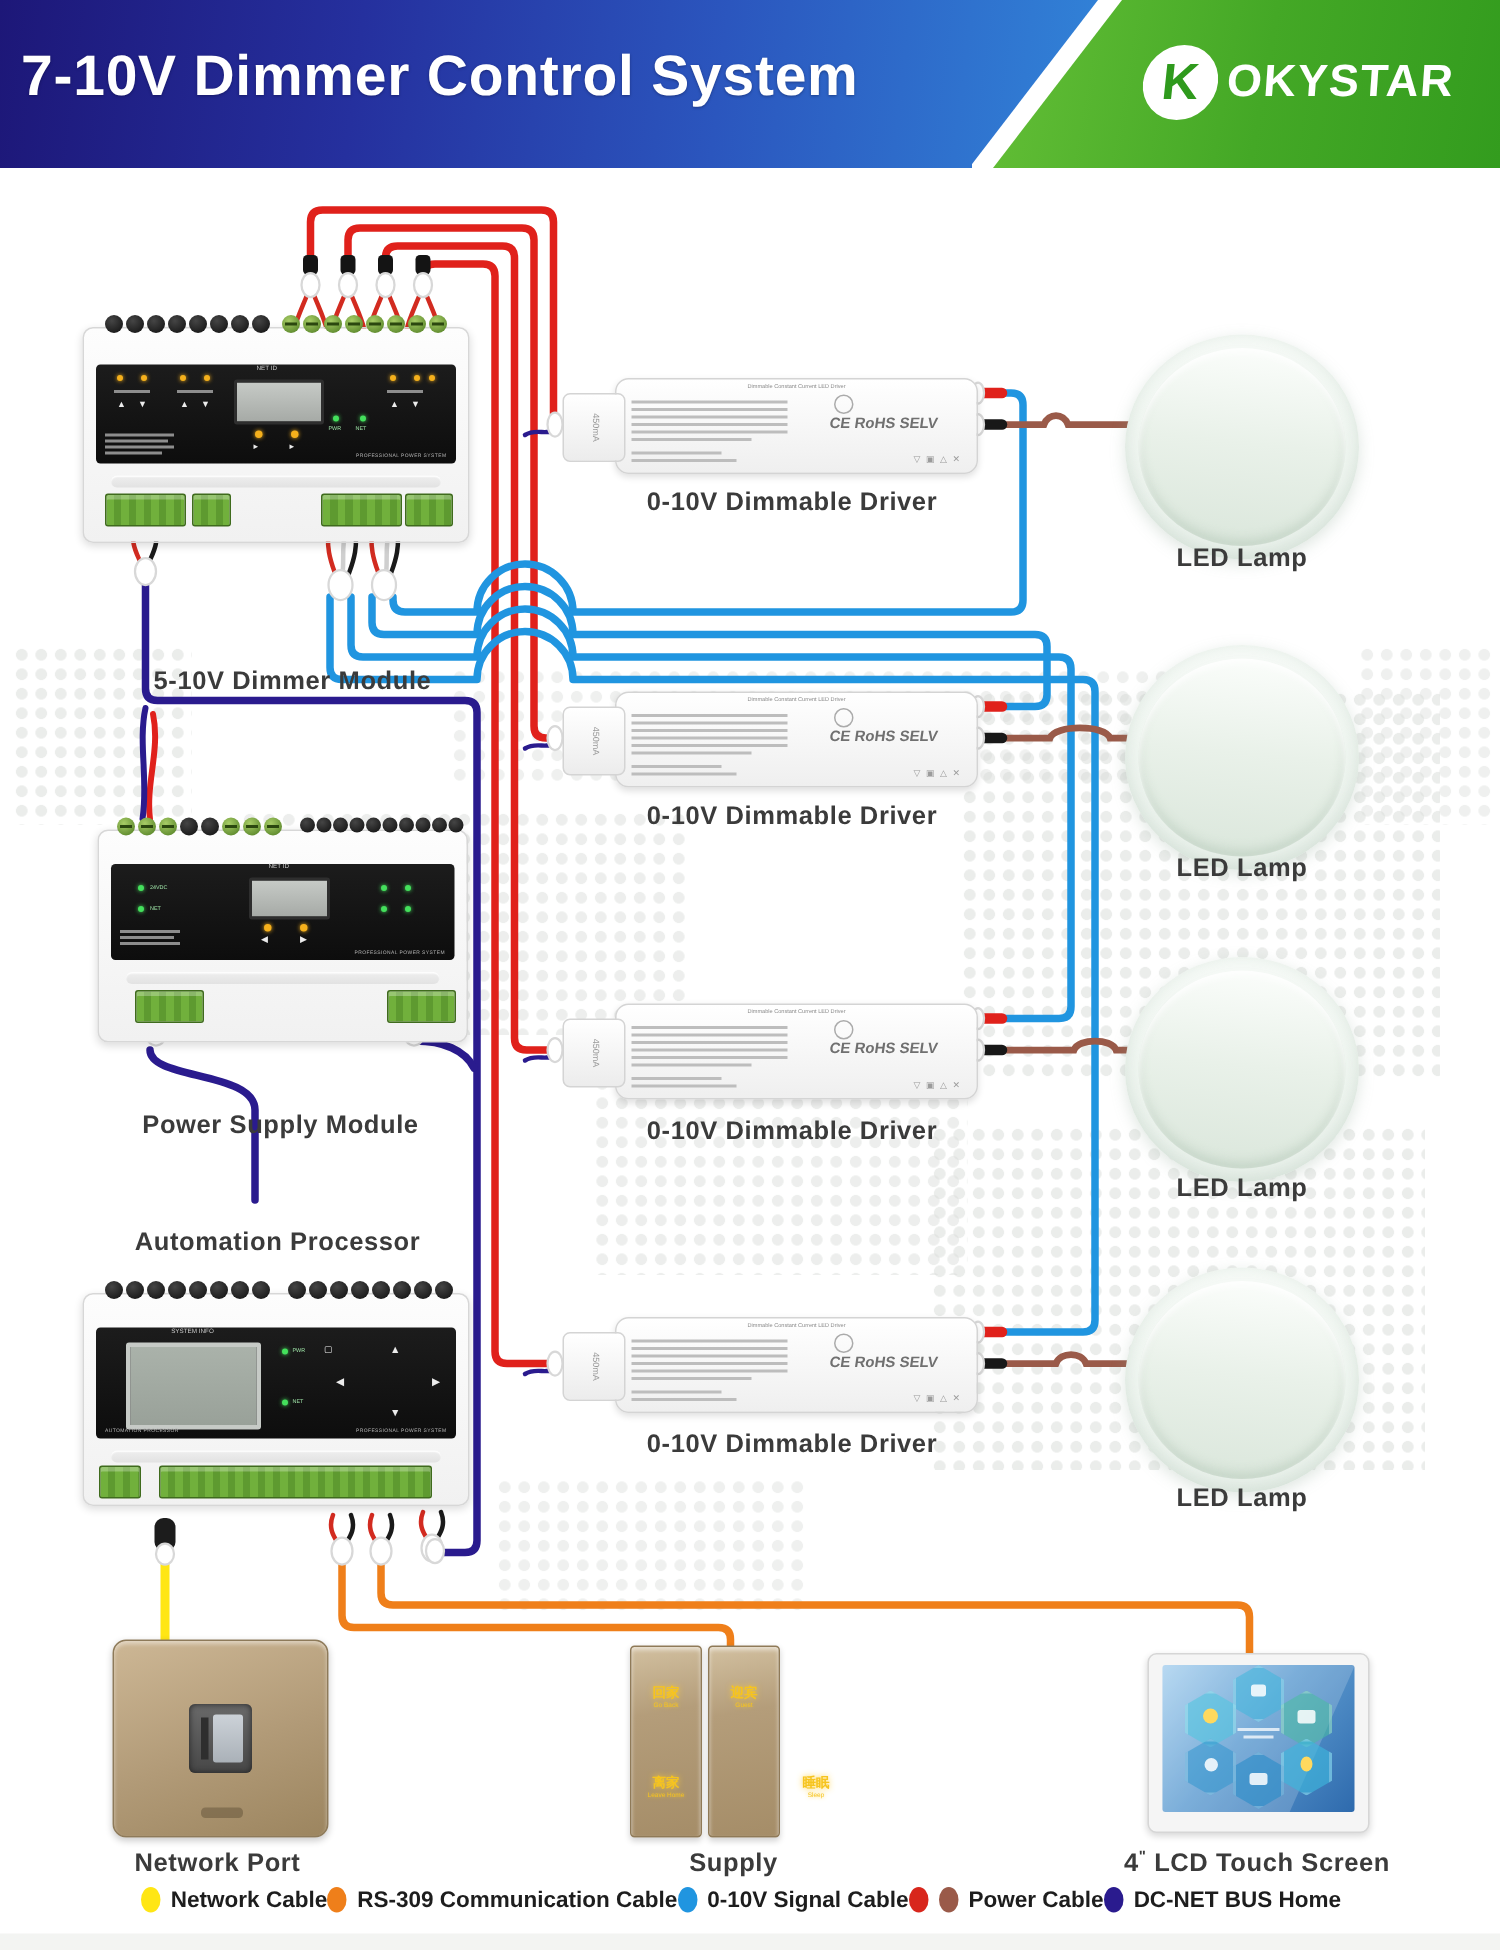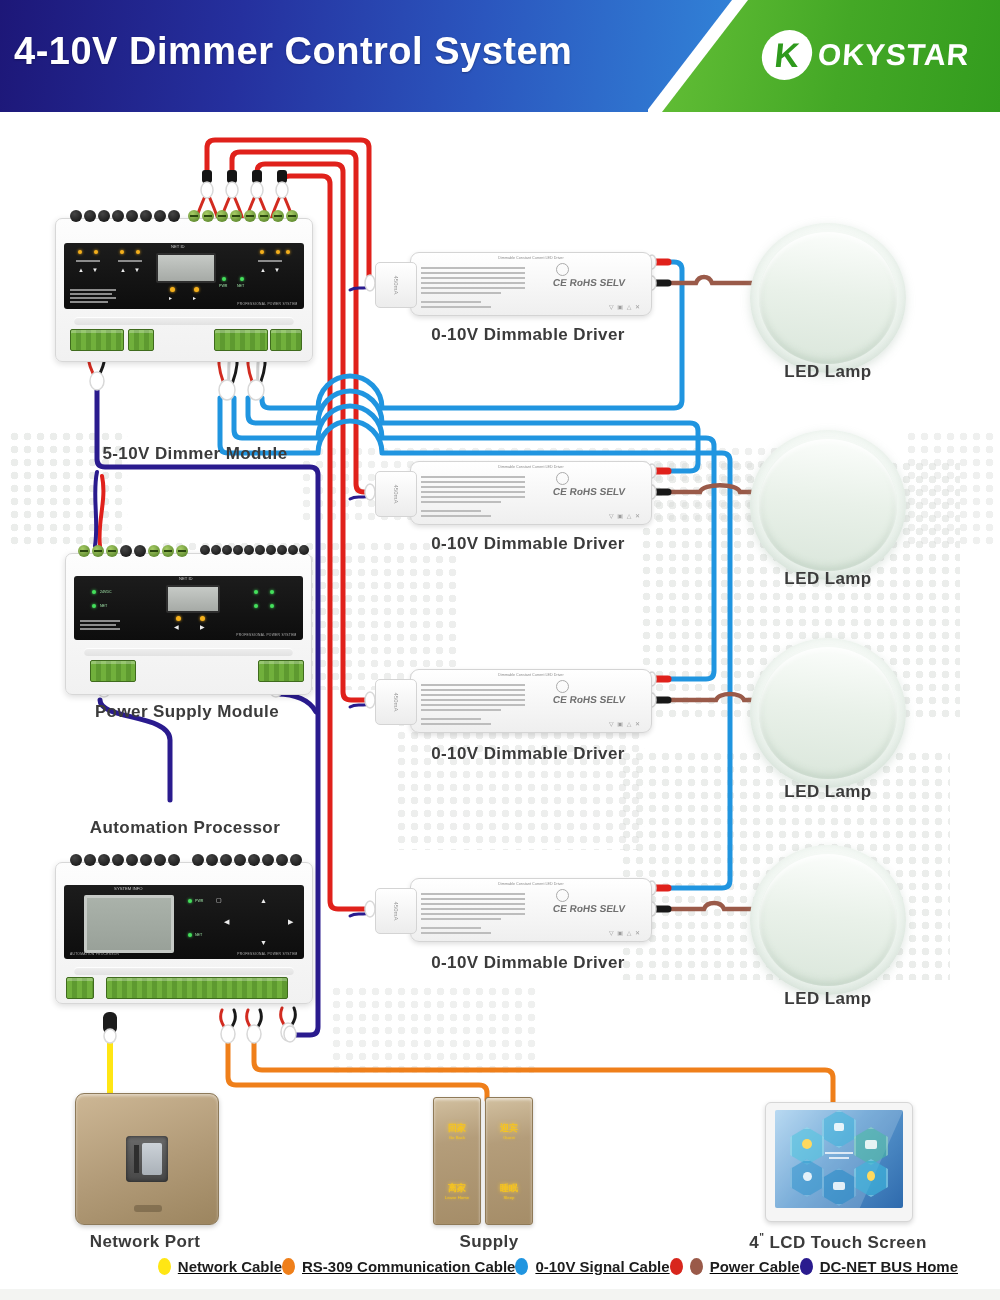--- a/index.html
+++ b/index.html
@@ -105,22 +105,22 @@
         background:linear-gradient(130deg,#a9d1ef 0%,#5e9cd1 45%,#2e6aad 100%);}
   .tsheen{position:absolute;left:-30px;top:-60px;width:130px;height:220px;background:rgba(255,255,255,.18);
         transform:rotate(24deg);}
   .hex{position:absolute;width:34px;height:38px;clip-path:polygon(50% 0,100% 26%,100% 74%,50% 100%,0 74%,0 26%);
         background:rgba(62,182,220,.55);box-shadow:inset 0 0 0 2px rgba(255,255,255,.25);}
   .hexico{position:absolute;border-radius:2px;background:rgba(255,255,255,.85);}
   .hexico.yellow{background:#ffd95e;border-radius:50%;}
   .tstext{position:absolute;background:rgba(255,255,255,.75);height:2px;}
 
   
-  .legend{position:absolute;z-index:4;left:0;top:1258px;width:988px;display:flex;justify-content:flex-end;
-        align-items:center;padding:0 30px;box-sizing:border-box;text-decoration:underline;}
+  .legend{position:absolute;z-index:4;left:0;top:1258px;width:988px;display:flex;justify-content:center;
+        align-items:center;padding:0 30px;box-sizing:border-box;}
   .litem{display:flex;align-items:center;gap:7px;font-size:15px;font-weight:bold;color:#1d1d1d;white-space:nowrap;}
   .ldot{width:13px;height:17px;border-radius:50%;display:inline-block;}
   .d-net{background:#ffe614;} .d-rs{background:#ef7f1a;} .d-sig{background:#2095e0;}
   .d-pw1{background:#d8261c;} .d-pw2{background:#9a5a49;} .d-bus{background:#2a1b8e;}
   .footband{position:absolute;left:0;top:1289px;width:1000px;height:11px;background:#f3f4f2;z-index:2;}
 
   svg.wires{position:absolute;left:0;top:0;z-index:2;pointer-events:none;}
 </style>
 </head>
 <body>
@@ -269,21 +269,21 @@
           <ellipse cx="652" cy="888" rx="4" ry="7"></ellipse>
           <ellipse cx="652" cy="909" rx="4" ry="7"></ellipse>
         <ellipse cx="290" cy="1034" rx="6" ry="8"></ellipse>
       </g>
     </g>
   </svg>
 
   <div class="hdr">
     <div class="hdr-stripe"></div>
     <div class="hdr-green"></div>
-    <div class="hdr-title">4-10V Dimmer Control System</div>
+    <div class="hdr-title">7-10V Dimmer Control System</div>
     <div class="logo">
       <div class="logo-circ">K</div>
       <div class="logo-text">OKYSTAR</div>
     </div>
   </div>
 
   <div class="din" style="left:55px;top:218px;width:256px;height:142px;">
     <div class="knobrow" style="left:14px;">
       <span class="knob"></span>
         <span class="knob"></span>
@@ -385,21 +385,21 @@
         <span class="gld" style="left:196px;top:28px;"></span>
       <span class="mbar" style="left:6px;top:44px;width:40px;"></span>
         <span class="mbar" style="left:6px;top:48px;width:36px;"></span>
       <span class="mbar" style="left:6px;top:52px;width:40px;"></span>
       <div class="brandline">PROFESSIONAL POWER SYSTEM</div>
     </div>
     <div class="ledge" style="top:94px;"></div>
     <div class="tblock" style="left:24px;top:106px;width:44px;"></div>
     <div class="tblock" style="left:192px;top:106px;width:44px;"></div>
   </div>
-  <div class="devlabel" style="left:67px;top:702px;width:240px;">Power Supply Module</div>
+  <div class="devlabel" style="left:67px;top:740px;width:240px;">Power Supply Module</div>
 
   <div class="devlabel" style="left:65px;top:818px;width:240px;">Automation Processor</div>
   <div class="din" style="left:55px;top:862px;width:256px;height:140px;">
     <div class="knobrow" style="left:14px;">
       <span class="knob"></span>
         <span class="knob"></span>
         <span class="knob"></span>
         <span class="knob"></span>
         <span class="knob"></span>
         <span class="knob"></span>
@@ -539,37 +539,37 @@
 
   <div class="netport" style="left:75px;top:1093px;">
     <div class="rj-outer">
       <div class="rj-slot"></div>
         <div class="rj-jack"></div>
     </div>
     <div class="np-mark"></div>
   </div>
   <div class="devlabel" style="left:45px;top:1232px;width:200px;">Network Port</div>
 
-  <div class="keypad" style="left:433px;top:1097px;">
+  <div class="keypad" style="left:420px;top:1097px;">
     <div class="keypanel">
       <div class="kbtn" style="top:24px;">
         <span class="cn">回家</span>
           <span class="en">Go Back</span>
       </div>
       <div class="kbtn" style="top:84px;">
         <span class="cn">离家</span>
           <span class="en">Leave Home</span>
       </div>
     </div>
     <div class="keypanel">
       <div class="kbtn" style="top:24px;">
         <span class="cn">迎宾</span>
           <span class="en">Guest</span>
       </div>
-      <div class="kbtn" style="top:84px;">
+      <div class="kbtn" style="top:84px;padding-left:48px;">
         <span class="cn">睡眠</span>
           <span class="en">Sleep</span>
       </div>
     </div>
   </div>
   <div class="devlabel" style="left:389px;top:1232px;width:200px;">Supply</div>
 
   <div class="lcdts" style="left:765px;top:1102px;">
     <div class="tscreen">
       <div class="tsheen"></div>

